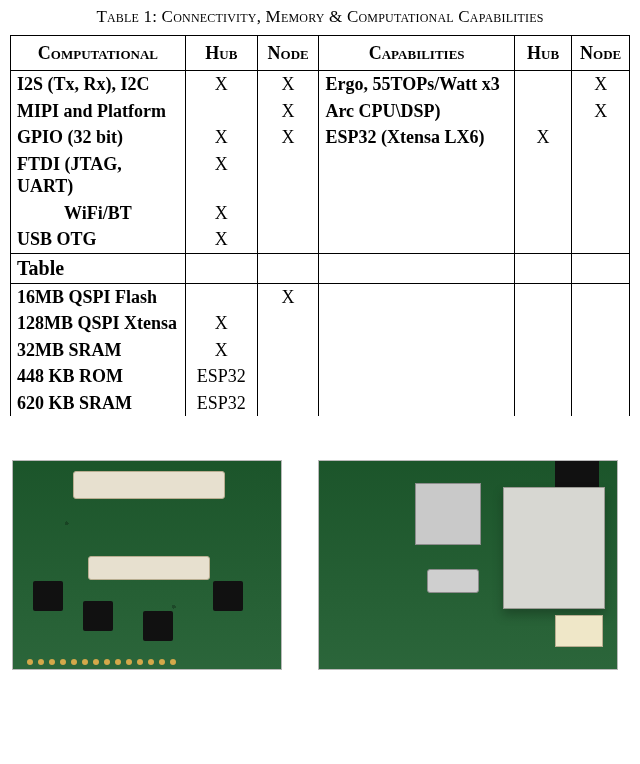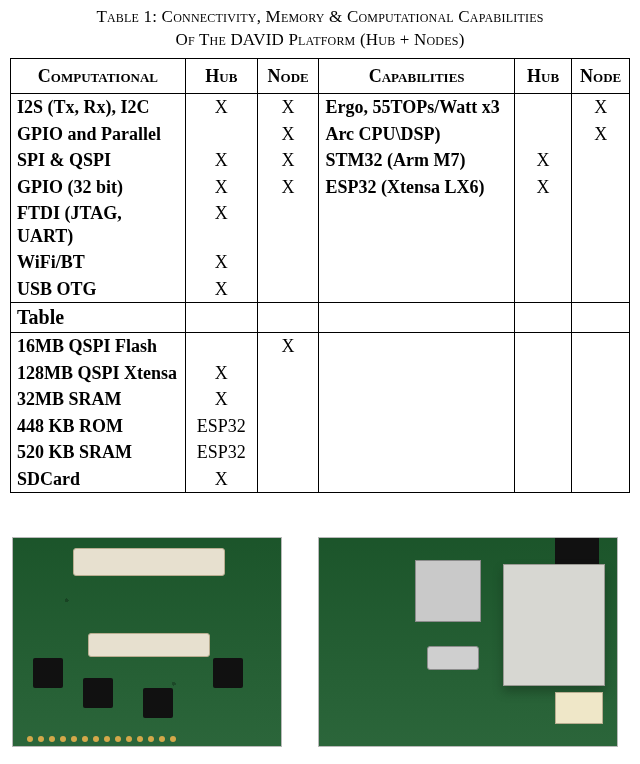--- a/index.html
+++ b/index.html
@@ -138,21 +138,20 @@
     background: #efe7c8; border: 1px solid #b8ad90;
   }
 </style>
 </head>
 <body>
 
 <div class="page">
 
   <div class="caption">
     <span>Table 1: Connectivity, Memory &amp; Computational Capabilities</span><br>
-    <span>Of The DAVID Platform (Hub + Nodes)</span>
   </div>
 
   <table class="spec">
     <colgroup>
       <col class="c-conn">
         <col class="c-hub">
         <col class="c-node">
       <col class="c-comp">
         <col class="c-hub2">
         <col class="c-node2">
@@ -170,53 +169,45 @@
     <tbody id="tbody-top">
         <tr>
           <td class="left" style="border-bottom: none;">I2S (Tx, Rx), I2C</td>
           <td class="center" style="border-bottom: none;">X</td>
           <td class="center" style="border-bottom: none;">X</td>
           <td class="left" style="border-bottom: none;">Ergo, 55TOPs/Watt x3</td>
           <td class="center" style="border-bottom: none;"></td>
           <td class="center" style="border-bottom: none;">X</td>
         </tr>
         <tr>
-          <td class="left" style="border-bottom: none; border-top: none;">GPIO and Parallel</td>
+          <td class="left" style="border-bottom: none; border-top: none;">MIPI and Platform</td>
           <td class="center" style="border-bottom: none; border-top: none;"></td>
           <td class="center" style="border-bottom: none; border-top: none;">X</td>
           <td class="left" style="border-bottom: none; border-top: none;">Arc CPU\DSP)</td>
           <td class="center" style="border-bottom: none; border-top: none;"></td>
           <td class="center" style="border-bottom: none; border-top: none;">X</td>
         </tr>
         <tr>
-          <td class="left" style="border-bottom: none; border-top: none;">SPI &amp; QSPI</td>
-          <td class="center" style="border-bottom: none; border-top: none;">X</td>
-          <td class="center" style="border-bottom: none; border-top: none;">X</td>
-          <td class="left" style="border-bottom: none; border-top: none;">STM32 (Arm M7)</td>
-          <td class="center" style="border-bottom: none; border-top: none;">X</td>
-          <td class="center" style="border-bottom: none; border-top: none;"></td>
-        </tr>
-        <tr>
           <td class="left" style="border-bottom: none; border-top: none;">GPIO (32 bit)</td>
           <td class="center" style="border-bottom: none; border-top: none;">X</td>
           <td class="center" style="border-bottom: none; border-top: none;">X</td>
           <td class="left" style="border-bottom: none; border-top: none; margin-top: 36px;">ESP32  (Xtensa LX6)</td>
           <td class="center" style="border-bottom: none; border-top: none;">X</td>
           <td class="center" style="border-bottom: none; border-top: none;"></td>
         </tr>
         <tr>
           <td class="left" style="border-bottom: none; border-top: none;">FTDI (JTAG, UART)</td>
           <td class="center" style="border-bottom: none; border-top: none;">X</td>
           <td class="center" style="border-bottom: none; border-top: none;"></td>
           <td class="left" style="border-bottom: none; border-top: none;"></td>
           <td class="center" style="border-bottom: none; border-top: none;"></td>
           <td class="center" style="border-bottom: none; border-top: none;"></td>
         </tr>
         <tr>
-          <td class="left" style="border-bottom: none; border-top: none;">WiFi/BT</td>
+          <td class="left" style="border-bottom: none; border-top: none; text-align: center;">WiFi/BT</td>
           <td class="center" style="border-bottom: none; border-top: none;">X</td>
           <td class="center" style="border-bottom: none; border-top: none;"></td>
           <td class="left" style="border-bottom: none; border-top: none;"></td>
           <td class="center" style="border-bottom: none; border-top: none;"></td>
           <td class="center" style="border-bottom: none; border-top: none;"></td>
         </tr>
         <tr>
           <td class="left" style="border-top: none; margin-left: 24px;">USB OTG</td>
           <td class="center" style="border-top: none;">X</td>
           <td class="center" style="border-top: none;"></td>
@@ -262,34 +253,26 @@
         </tr>
         <tr>
           <td class="left" style="border-bottom: none; border-top: none;">448 KB ROM</td>
           <td class="center" style="border-bottom: none; border-top: none;">ESP32</td>
           <td class="center" style="border-bottom: none; border-top: none;"></td>
           <td class="left" style="border-bottom: none; border-top: none;"></td>
           <td class="center" style="border-bottom: none; border-top: none;"></td>
           <td class="center" style="border-bottom: none; border-top: none;"></td>
         </tr>
         <tr>
-          <td class="left" style="border-bottom: none; border-top: none;">520 KB SRAM</td>
+          <td class="left" style="border-bottom: none; border-top: none;">620 KB SRAM</td>
           <td class="center" style="border-bottom: none; border-top: none;">ESP32</td>
           <td class="center" style="border-bottom: none; border-top: none;"></td>
           <td class="left" style="border-bottom: none; border-top: none;"></td>
           <td class="center" style="border-bottom: none; border-top: none;"></td>
           <td class="center" style="border-bottom: none; border-top: none;"></td>
-        </tr>
-        <tr>
-          <td class="left" style="border-top: none;">SDCard</td>
-          <td class="center" style="border-top: none;">X</td>
-          <td class="center" style="border-top: none;"></td>
-          <td class="left" style="border-top: none;"></td>
-          <td class="center" style="border-top: none;"></td>
-          <td class="center" style="border-top: none;"></td>
         </tr>
       </tbody>
   </table>
 
   <div class="figrow">
     <div class="pcb">
       <div class="conn-top"></div>
       <div class="conn-mid"></div>
       <div class="chip" style="left:20px; top:120px;"></div>
       <div class="chip" style="left:70px; top:140px;"></div>

